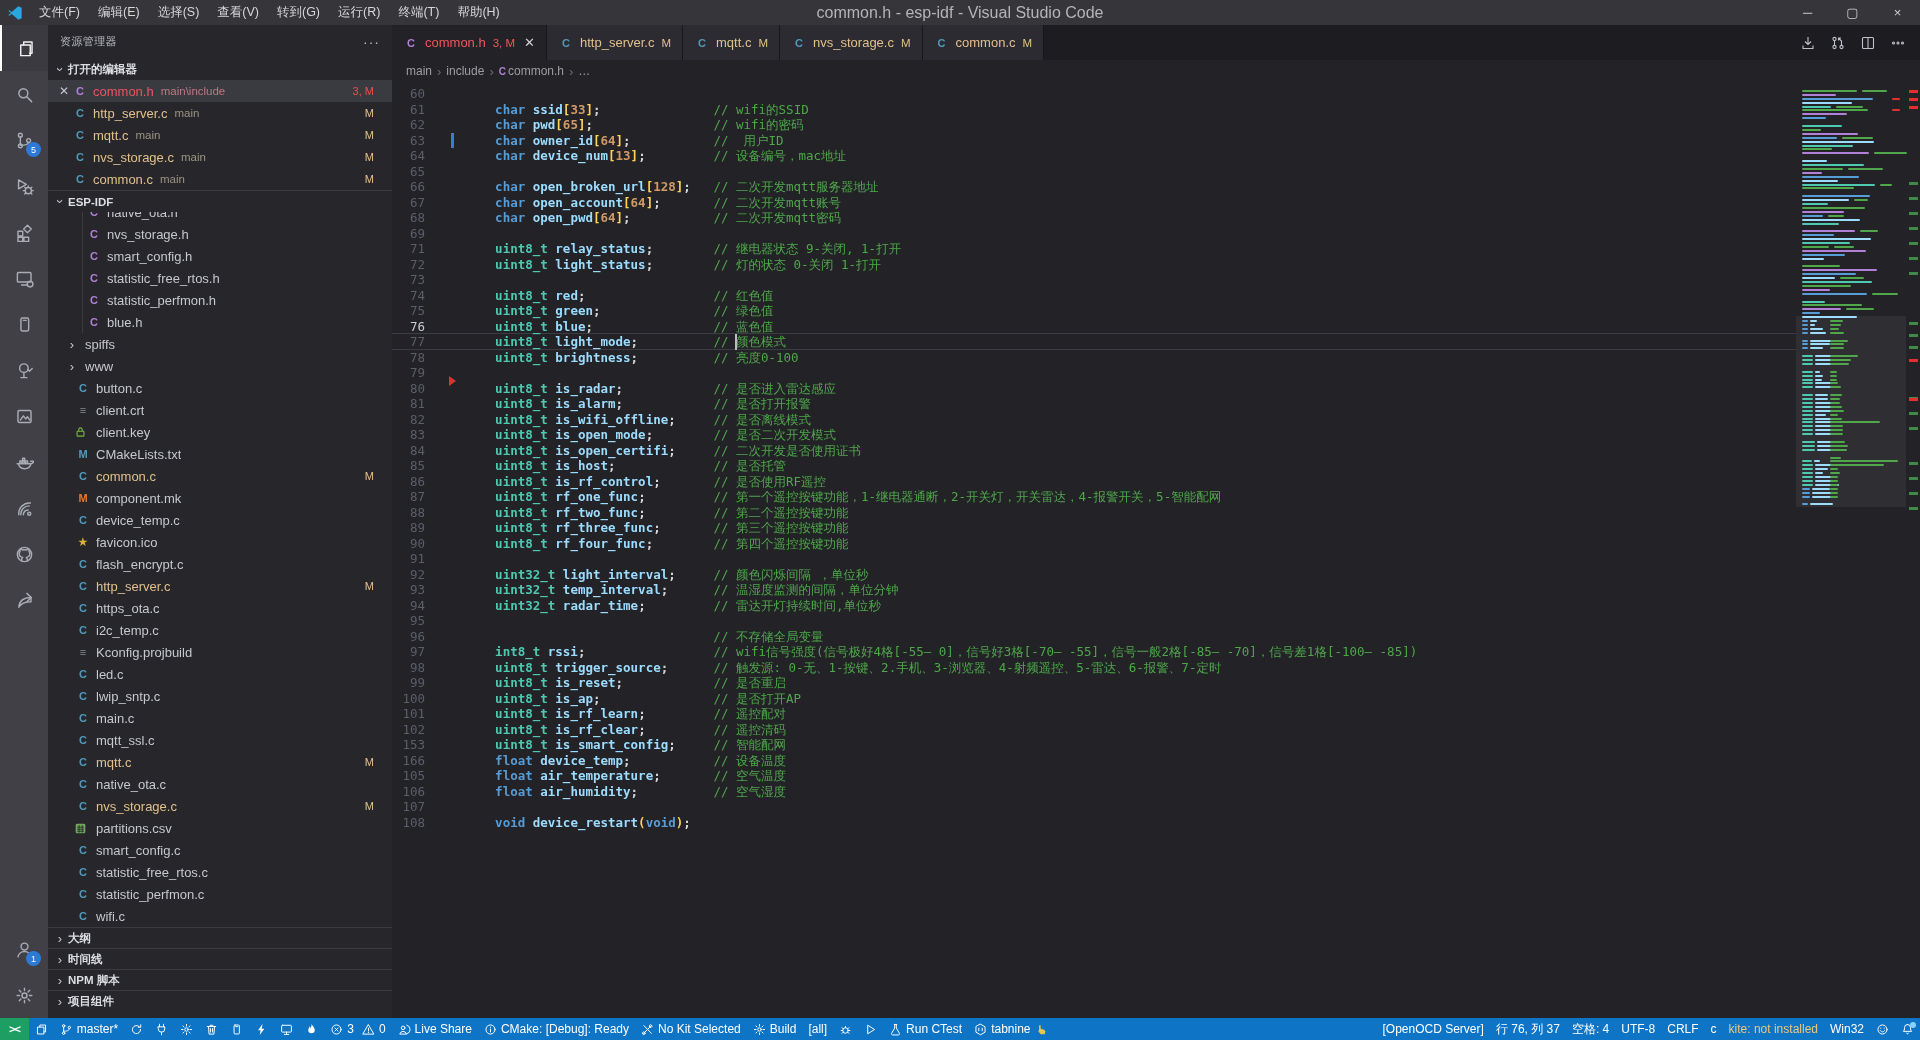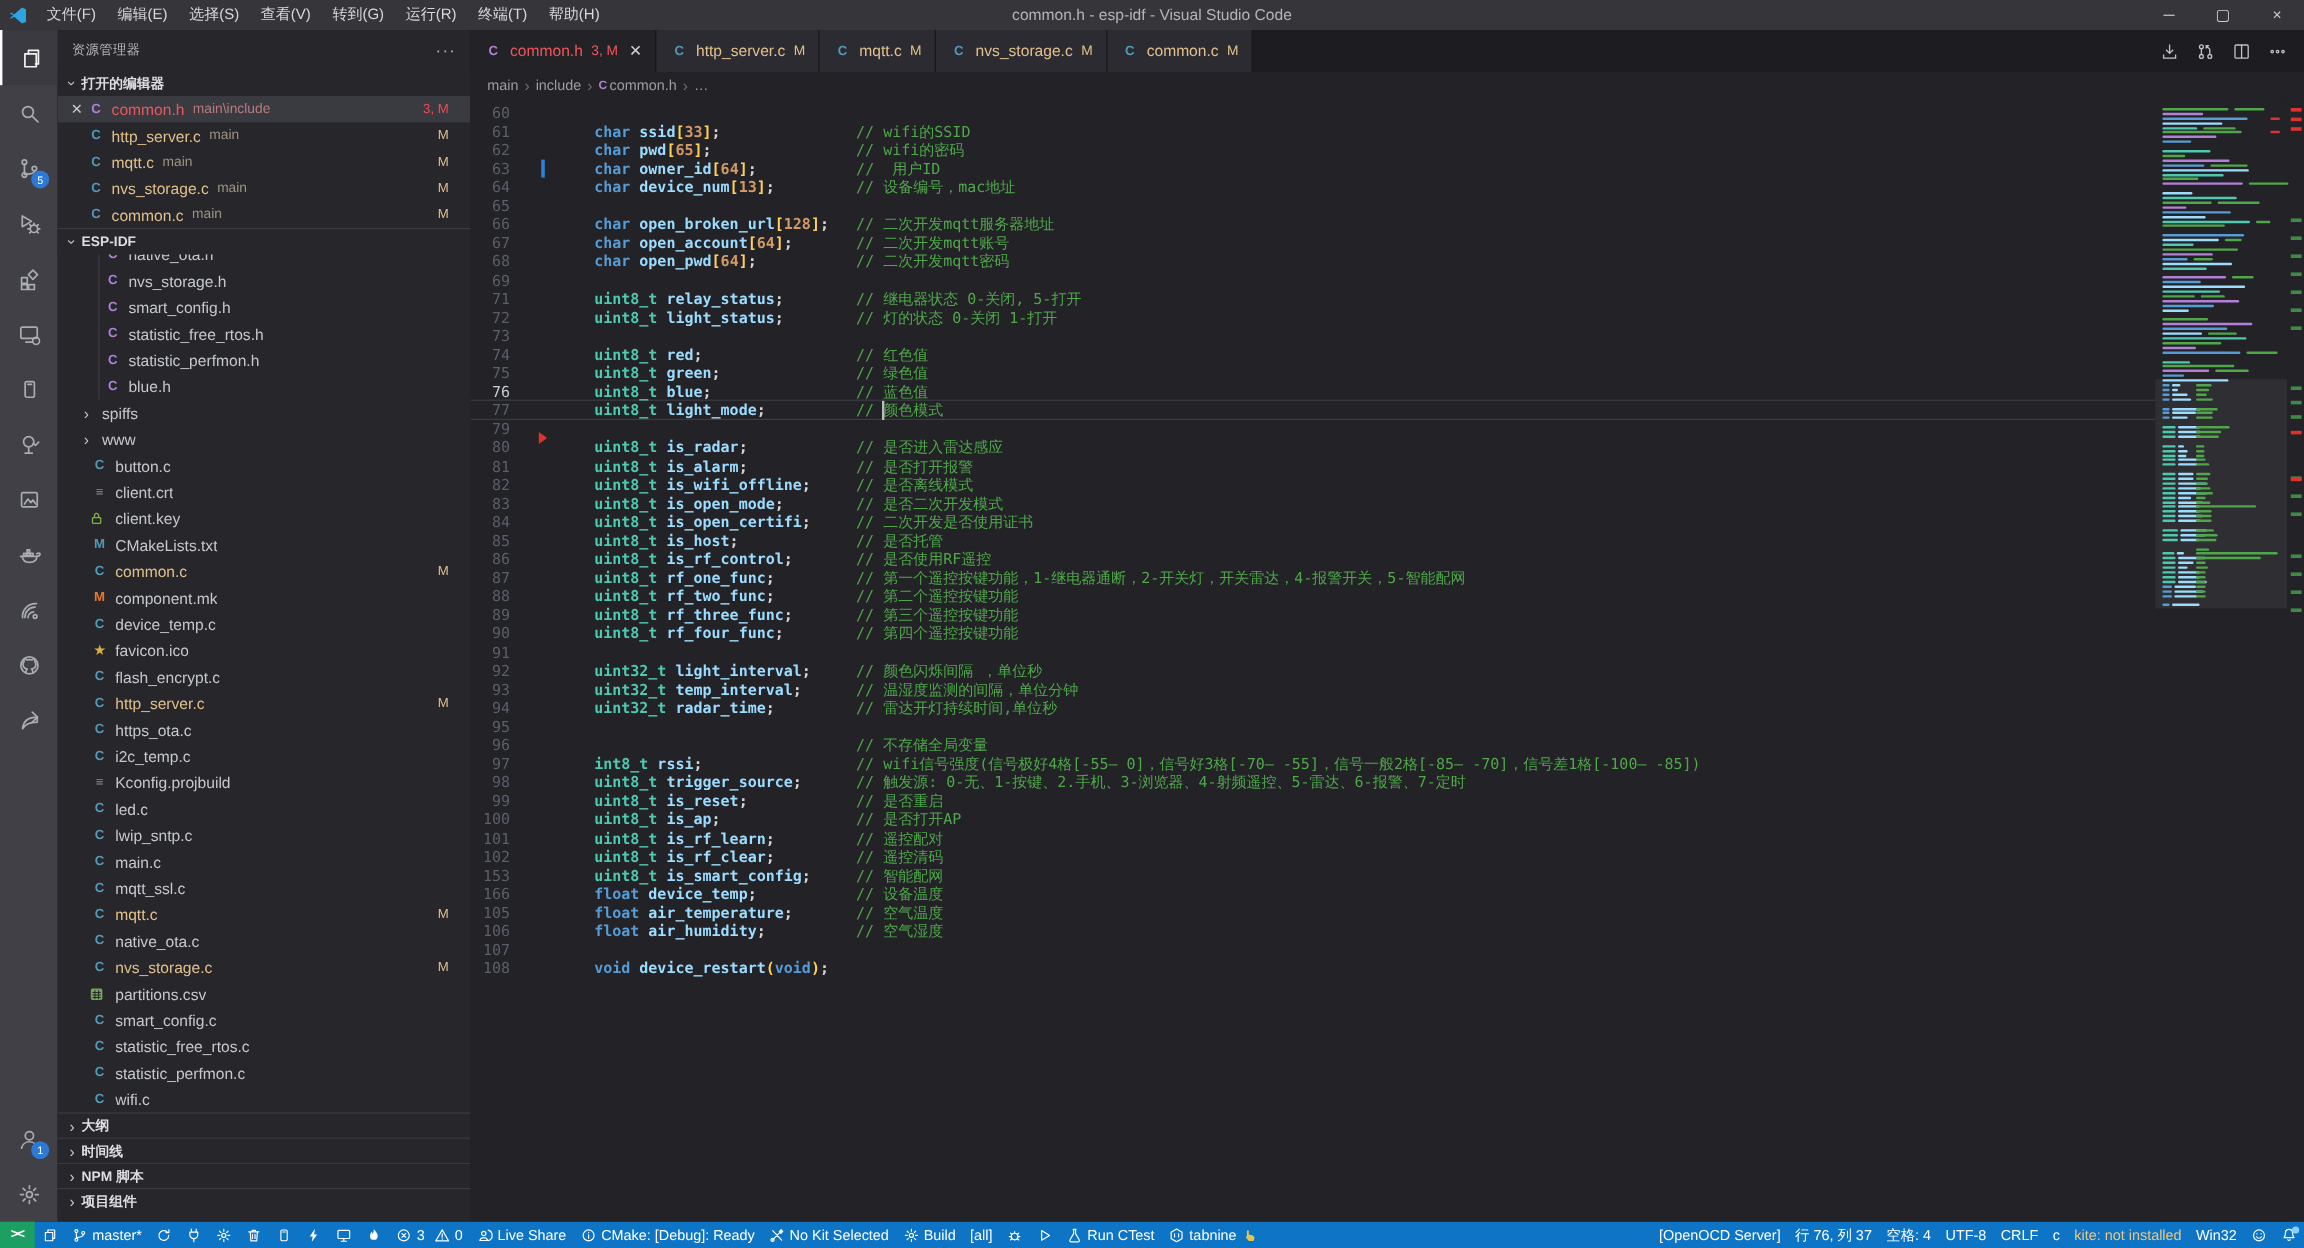--- a/index.html
+++ b/index.html
@@ -4,21 +4,21 @@
 <style>
   * { margin:0; padding:0; box-sizing:border-box; }
   html,body { width:1920px; height:1040px; overflow:hidden; background:#222227;
     font-family:"Liberation Sans","DejaVu Sans",sans-serif; -webkit-font-smoothing:antialiased; }
   svg { display:block; }
 
   
   #titlebar { height:25px; background:#35353a; display:flex; align-items:center; position:relative; color:#d4d4d4; }
   #vscode-logo { width:30px; display:flex; justify-content:center; }
   .menu-item { font-size:12.5px; padding:0 9px; color:#d8d8d8; cursor:default; }
-  #window-title { position:absolute; left:0; right:0; text-align:center; font-size:13px; color:#b5b5b5; pointer-events:none; }
+  #window-title { position:absolute; left:0; right:0; text-align:center; font-size:16px; color:#b5b5b5; pointer-events:none; }
   #win-controls { margin-left:auto; display:flex; height:100%; z-index:2; }
   .win-btn { width:45px; display:flex; align-items:center; justify-content:center; font-size:13px; color:#cfcfcf; }
 
   
   #main { display:flex; height:993px; }
 
   
   #activitybar { width:48px; background:#404046; display:flex; flex-direction:column; align-items:center; padding-top:0; }
   .act-item { width:48px; height:46px; display:flex; align-items:center; justify-content:center; position:relative; }
   .act-item.active { border-left:2px solid #fff; background:#3a3a40; }
@@ -593,27 +593,28 @@
           <div class="cl"><span class="ln">60</span><span class="lmark"></span><span class="ctext"></span></div>
           <div class="cl"><span class="ln">61</span><span class="lmark"></span><span class="ctext">    <span class="tok-t">char</span> <span class="tok-i">ssid</span><span class="tok-b">[</span><span class="tok-n">33</span><span class="tok-b">]</span><span class="tok-p">;</span>               <span class="tok-c">// wifi的SSID</span></span></div>
           <div class="cl"><span class="ln">62</span><span class="lmark"></span><span class="ctext">    <span class="tok-t">char</span> <span class="tok-i">pwd</span><span class="tok-b">[</span><span class="tok-n">65</span><span class="tok-b">]</span><span class="tok-p">;</span>                <span class="tok-c">// wifi的密码</span></span></div>
           <div class="cl"><span class="ln">63</span><span class="lmark"><span class="git-mod-bar"></span></span><span class="ctext">    <span class="tok-t">char</span> <span class="tok-i">owner_id</span><span class="tok-b">[</span><span class="tok-n">64</span><span class="tok-b">]</span><span class="tok-p">;</span>           <span class="tok-c">//  用户ID</span></span></div>
           <div class="cl"><span class="ln">64</span><span class="lmark"></span><span class="ctext">    <span class="tok-t">char</span> <span class="tok-i">device_num</span><span class="tok-b">[</span><span class="tok-n">13</span><span class="tok-b">]</span><span class="tok-p">;</span>         <span class="tok-c">// 设备编号，mac地址</span></span></div>
           <div class="cl"><span class="ln">65</span><span class="lmark"></span><span class="ctext"></span></div>
           <div class="cl"><span class="ln">66</span><span class="lmark"></span><span class="ctext">    <span class="tok-t">char</span> <span class="tok-i">open_broken_url</span><span class="tok-b">[</span><span class="tok-n">128</span><span class="tok-b">]</span><span class="tok-p">;</span>   <span class="tok-c">// 二次开发mqtt服务器地址</span></span></div>
           <div class="cl"><span class="ln">67</span><span class="lmark"></span><span class="ctext">    <span class="tok-t">char</span> <span class="tok-i">open_account</span><span class="tok-b">[</span><span class="tok-n">64</span><span class="tok-b">]</span><span class="tok-p">;</span>       <span class="tok-c">// 二次开发mqtt账号</span></span></div>
           <div class="cl"><span class="ln">68</span><span class="lmark"></span><span class="ctext">    <span class="tok-t">char</span> <span class="tok-i">open_pwd</span><span class="tok-b">[</span><span class="tok-n">64</span><span class="tok-b">]</span><span class="tok-p">;</span>           <span class="tok-c">// 二次开发mqtt密码</span></span></div>
           <div class="cl"><span class="ln">69</span><span class="lmark"></span><span class="ctext"></span></div>
-          <div class="cl"><span class="ln">71</span><span class="lmark"></span><span class="ctext">    <span class="tok-k">uint8_t</span> <span class="tok-i">relay_status</span><span class="tok-p">;</span>        <span class="tok-c">// 继电器状态 0-关闭, 5-打开</span></span></div>
+          <div class="cl"><span class="ln">71</span><span class="lmark"></span><span class="ctext">    <span class="tok-k">uint8_t</span> <span class="tok-i">relay_status</span><span class="tok-p">;</span>        <span class="tok-c">// 继电器状态 9-关闭, 1-打开</span></span></div>
           <div class="cl"><span class="ln">72</span><span class="lmark"></span><span class="ctext">    <span class="tok-k">uint8_t</span> <span class="tok-i">light_status</span><span class="tok-p">;</span>        <span class="tok-c">// 灯的状态 0-关闭 1-打开</span></span></div>
           <div class="cl"><span class="ln">73</span><span class="lmark"></span><span class="ctext"></span></div>
           <div class="cl"><span class="ln">74</span><span class="lmark"></span><span class="ctext">    <span class="tok-k">uint8_t</span> <span class="tok-i">red</span><span class="tok-p">;</span>                 <span class="tok-c">// 红色值</span></span></div>
           <div class="cl"><span class="ln">75</span><span class="lmark"></span><span class="ctext">    <span class="tok-k">uint8_t</span> <span class="tok-i">green</span><span class="tok-p">;</span>               <span class="tok-c">// 绿色值</span></span></div>
           <div class="cl current"><span class="ln">76</span><span class="lmark"></span><span class="ctext">    <span class="tok-k">uint8_t</span> <span class="tok-i">blue</span><span class="tok-p">;</span>                <span class="tok-c">// 蓝色值</span></span></div>
           <div class="cl"><span class="ln">77</span><span class="lmark"></span><span class="ctext">    <span class="tok-k">uint8_t</span> <span class="tok-i">light_mode</span><span class="tok-p">;</span>          <span class="tok-c">// 颜色模式</span></span></div>
+          <div class="cl"><span class="ln">78</span><span class="lmark"></span><span class="ctext">    <span class="tok-k">uint8_t</span> <span class="tok-i">brightness</span><span class="tok-p">;</span>          <span class="tok-c">// 亮度0-100</span></span></div>
           <div class="cl"><span class="ln">79</span><span class="lmark"></span><span class="ctext"></span></div>
           <div class="cl"><span class="ln">80</span><span class="lmark"><span class="git-del-tri"></span></span><span class="ctext">    <span class="tok-k">uint8_t</span> <span class="tok-i">is_radar</span><span class="tok-p">;</span>            <span class="tok-c">// 是否进入雷达感应</span></span></div>
           <div class="cl"><span class="ln">81</span><span class="lmark"></span><span class="ctext">    <span class="tok-k">uint8_t</span> <span class="tok-i">is_alarm</span><span class="tok-p">;</span>            <span class="tok-c">// 是否打开报警</span></span></div>
           <div class="cl"><span class="ln">82</span><span class="lmark"></span><span class="ctext">    <span class="tok-k">uint8_t</span> <span class="tok-i">is_wifi_offline</span><span class="tok-p">;</span>     <span class="tok-c">// 是否离线模式</span></span></div>
           <div class="cl"><span class="ln">83</span><span class="lmark"></span><span class="ctext">    <span class="tok-k">uint8_t</span> <span class="tok-i">is_open_mode</span><span class="tok-p">;</span>        <span class="tok-c">// 是否二次开发模式</span></span></div>
           <div class="cl"><span class="ln">84</span><span class="lmark"></span><span class="ctext">    <span class="tok-k">uint8_t</span> <span class="tok-i">is_open_certifi</span><span class="tok-p">;</span>     <span class="tok-c">// 二次开发是否使用证书</span></span></div>
           <div class="cl"><span class="ln">85</span><span class="lmark"></span><span class="ctext">    <span class="tok-k">uint8_t</span> <span class="tok-i">is_host</span><span class="tok-p">;</span>             <span class="tok-c">// 是否托管</span></span></div>
           <div class="cl"><span class="ln">86</span><span class="lmark"></span><span class="ctext">    <span class="tok-k">uint8_t</span> <span class="tok-i">is_rf_control</span><span class="tok-p">;</span>       <span class="tok-c">// 是否使用RF遥控</span></span></div>
           <div class="cl"><span class="ln">87</span><span class="lmark"></span><span class="ctext">    <span class="tok-k">uint8_t</span> <span class="tok-i">rf_one_func</span><span class="tok-p">;</span>         <span class="tok-c">// 第一个遥控按键功能，1-继电器通断，2-开关灯，开关雷达，4-报警开关，5-智能配网</span></span></div>
           <div class="cl"><span class="ln">88</span><span class="lmark"></span><span class="ctext">    <span class="tok-k">uint8_t</span> <span class="tok-i">rf_two_func</span><span class="tok-p">;</span>         <span class="tok-c">// 第二个遥控按键功能</span></span></div>

